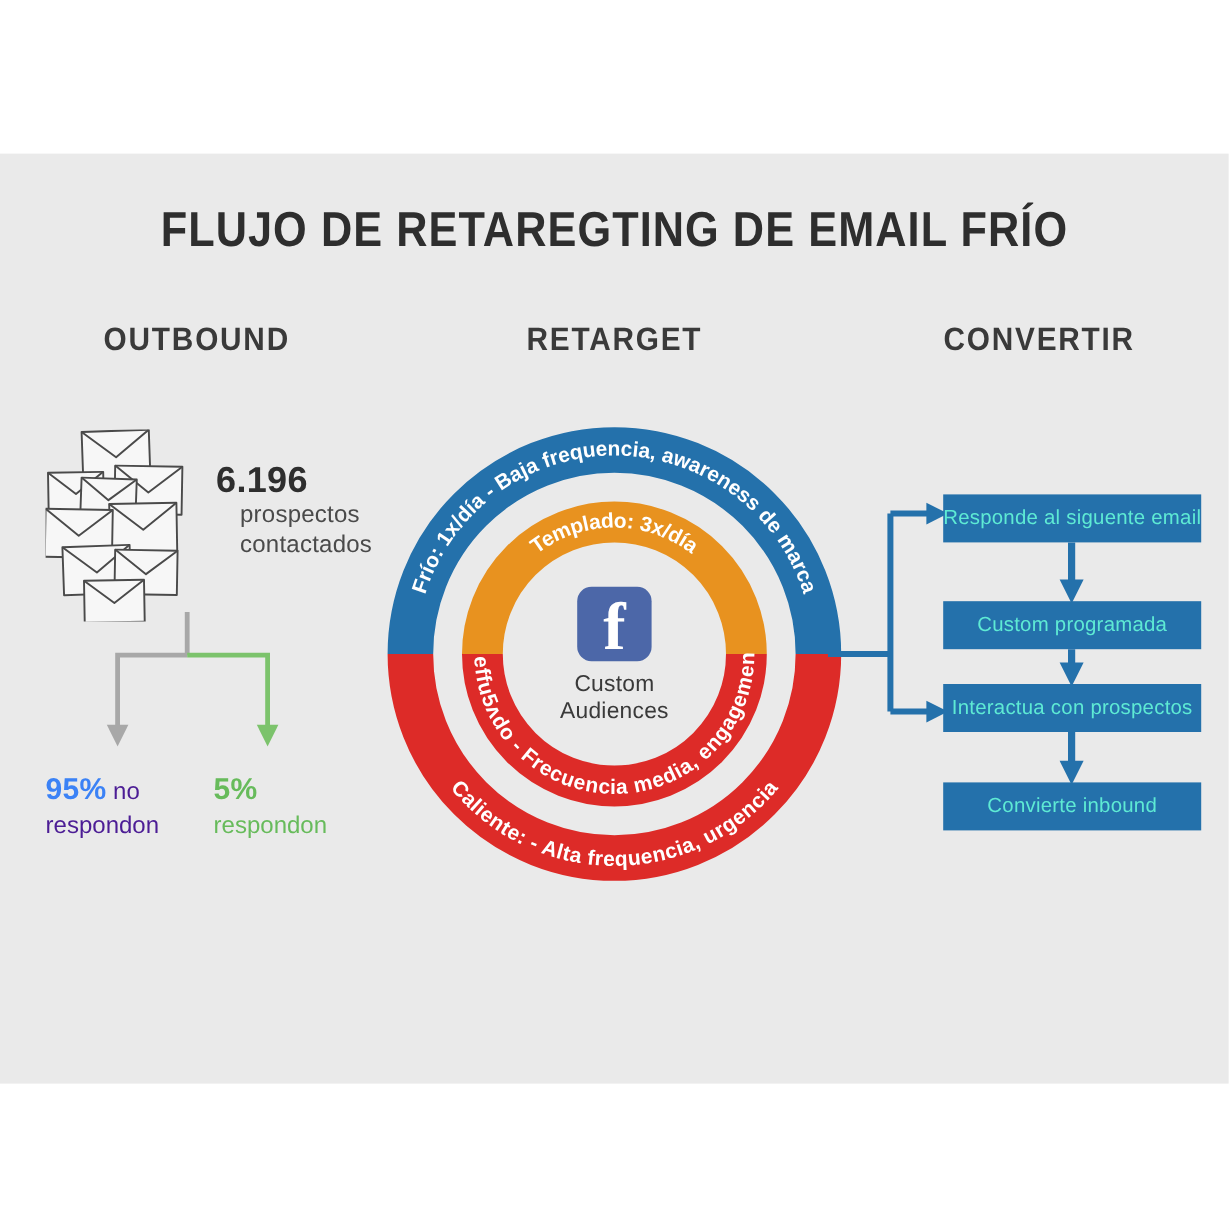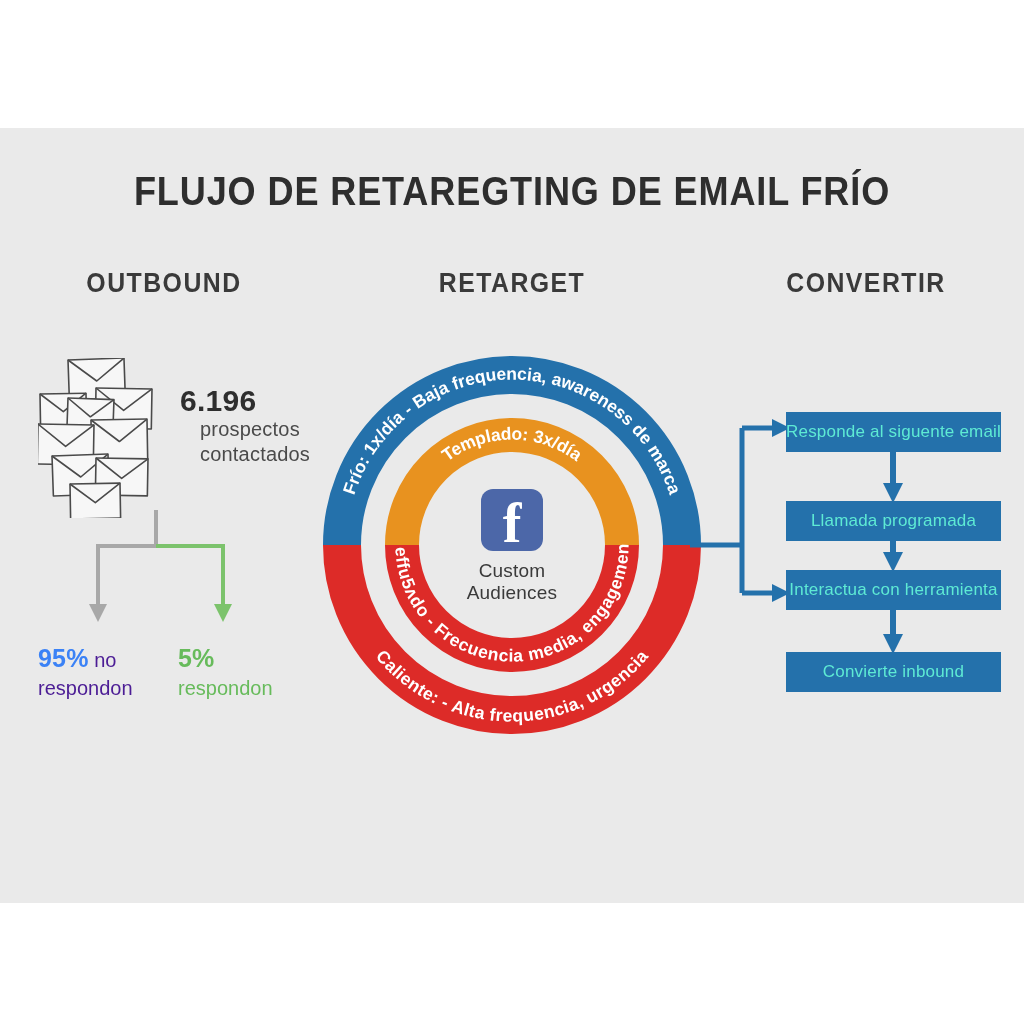--- a/index.html
+++ b/index.html
@@ -355,17 +355,17 @@
 
       <path d="M107 141 L107 158" stroke="#2471ab" stroke-width="6" fill="none"></path>
       <polygon points="107,172 97,152 117,152" fill="#2471ab"></polygon>
 
       <path d="M107 210 L107 240" stroke="#2471ab" stroke-width="6" fill="none"></path>
       <polygon points="107,254 97,234 117,234" fill="#2471ab"></polygon>
     </svg>
   </div>
 
   <div class="flowbox" id="box-0">Responde al siguente email</div>
-  <div class="flowbox" id="box-1">Llamada programada</div>
-  <div class="flowbox" id="box-2">Interactua con herramienta</div>
+  <div class="flowbox" id="box-1">Custom programada</div>
+  <div class="flowbox" id="box-2">Interactua con prospectos</div>
   <div class="flowbox" id="box-3">Convierte inbound</div>
 
 </div>
 
 </body></html>

